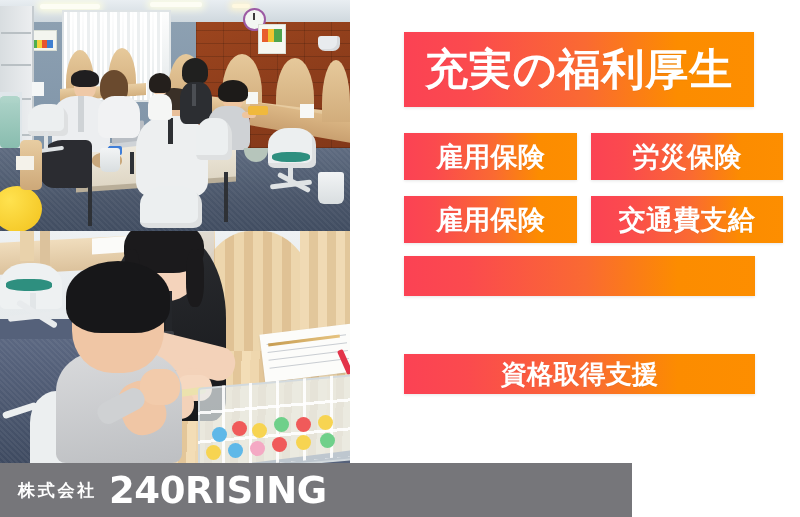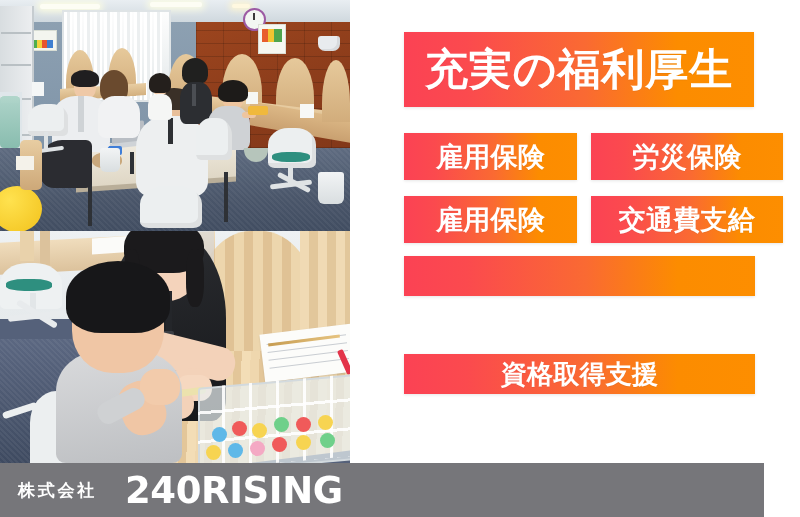--- a/index.html
+++ b/index.html
@@ -123,24 +123,24 @@
   .r2{top:196px;height:47px;font-size:27px;}
   .col-l{left:54px;width:173px;}
   .col-r{left:241px;width:192px;}
   .wide{left:54px;width:351px;height:40px;font-size:26px;}
   .w1{top:256px;}
   .w2{top:313px;}
   .w3{top:354px;}
   .paren{font-size:20px;}
 
   
-  .footer{position:absolute;left:0;top:463px;width:764px;height:54px;background:#76767a;
+  .footer{position:absolute;left:0;top:463px;width:632px;height:54px;background:#76767a;
     display:flex;align-items:center;}
   .f-kk{color:#ffffff;font-size:17px;font-weight:bold;letter-spacing:.16em;margin-left:18px;}
-  .f-name{color:#ffffff;font-size:37px;font-weight:bold;letter-spacing:-.01em;margin-left:28px;}
+  .f-name{color:#ffffff;font-size:37px;font-weight:bold;letter-spacing:-.01em;margin-left:12px;}
 </style>
 </head>
 <body>
 
 <div id="root">
 
   <div class="photo-col">
 
     <div class="photo photo-top">
       <div class="sh t-wall"></div>

